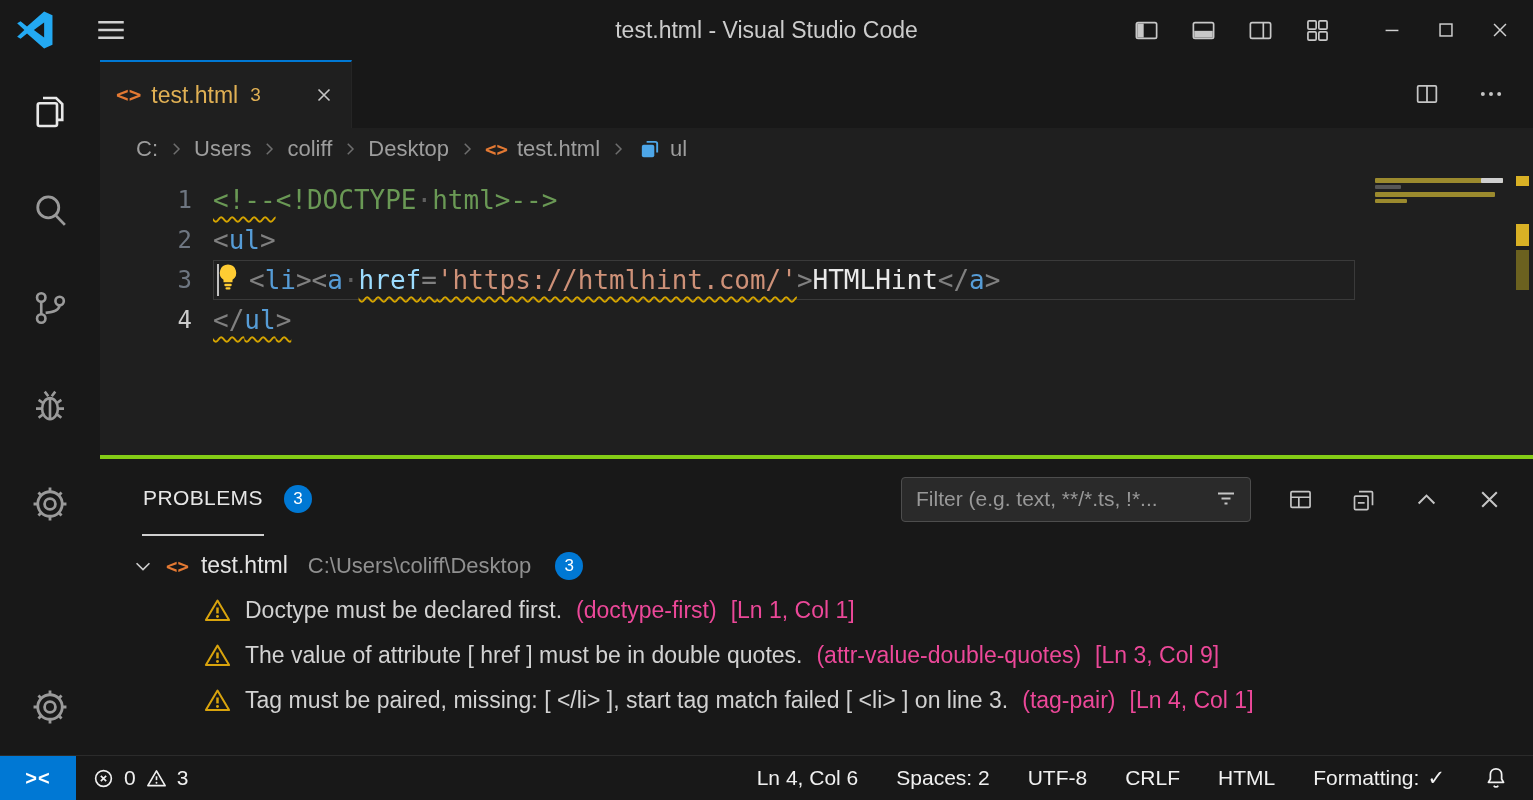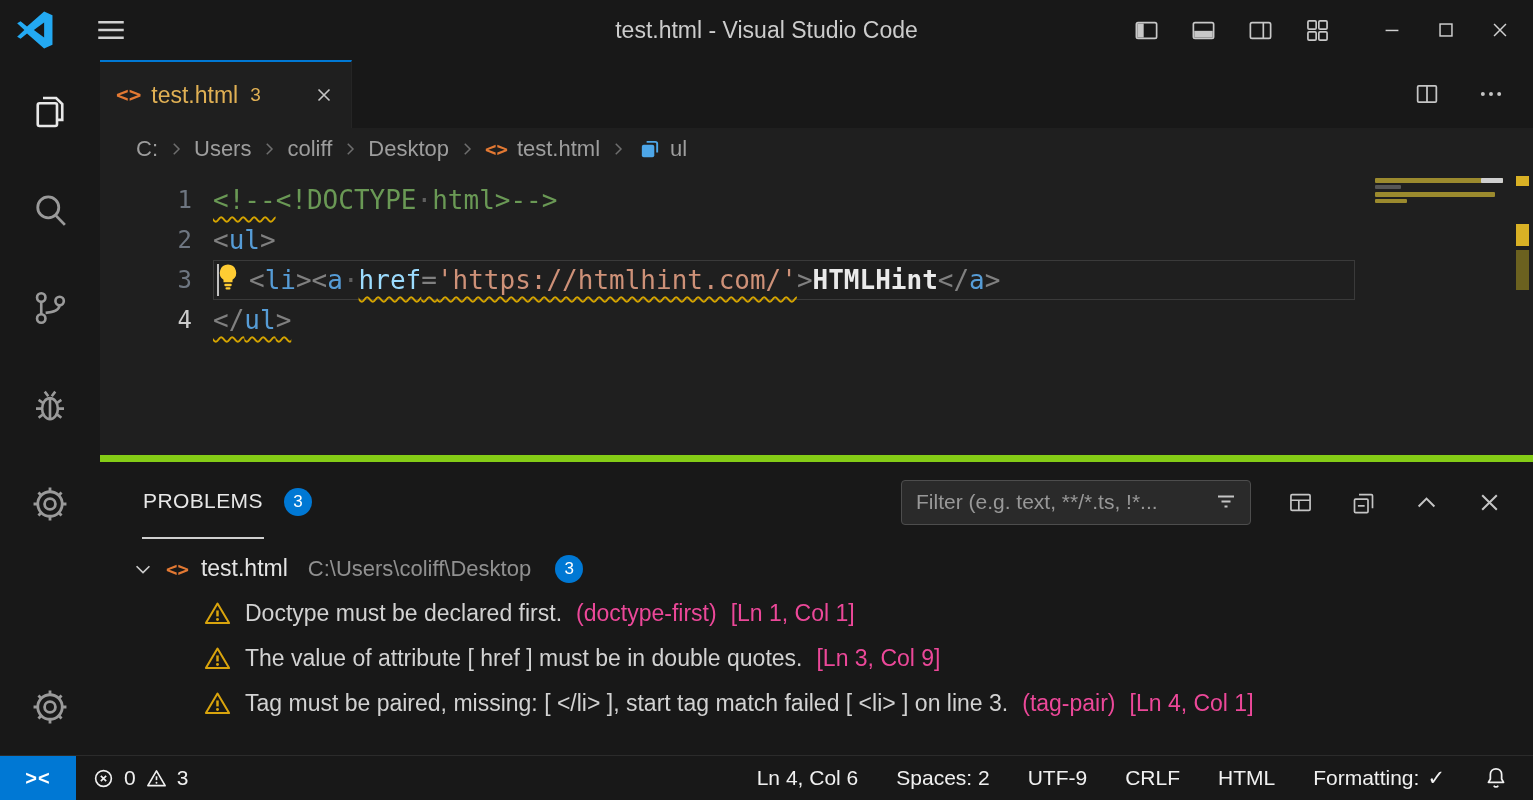--- a/index.html
+++ b/index.html
@@ -45,32 +45,32 @@
   
   .editor{flex:1;display:flex;background:#1f1f1f;min-height:0}
   .code-area{flex:1;padding-top:10px;font-family:"DejaVu Sans Mono",monospace;font-size:26px;min-width:0}
   .code-line{display:flex;height:40px;line-height:40px}
   .lnum{width:92px;text-align:right;color:#6e7681;font-size:24px;flex:0 0 auto}
   .lnum.cur{color:#cccccc}
   .lcontent{margin-left:21px;white-space:pre;flex:1;position:relative}
   .code-line.hl .lcontent{box-shadow:inset 0 0 0 1px #3a3a3a;margin-right:14px}
   .tk-comment{color:#6a9955}.tk-punct{color:#808080}.tk-tag{color:#569cd6}
   .tk-attr{color:#9cdcfe}.tk-string{color:#ce9178}
-  .tk-text{color:#eaeaea;font-weight:bold}.tk-ws{color:#5f5f5f}
+  .tk-text{color:#eaeaea;font-weight:normal}.tk-ws{color:#5f5f5f}
   .sq{text-decoration:underline;text-decoration-style:wavy;text-decoration-color:#d5a400;
     text-decoration-thickness:2px;text-underline-offset:7px;text-decoration-skip-ink:none}
   .cursor{position:absolute;left:4px;top:4px;width:2px;height:32px;background:#c0c0c0}
   .bulb-wrap{display:inline-block;width:36px;vertical-align:middle}
   .minimap{width:140px;position:relative;flex:0 0 auto}
   .mm-bar{position:absolute;border-radius:1px}
   .oruler{width:24px;position:relative;flex:0 0 auto}
   .or-mark{position:absolute;right:4px;width:13px}
 
   
-  .panel{height:300px;background:#181818;border-top:7px solid #84cc16;flex:0 0 auto}
+  .panel{height:300px;background:#181818;border-top:4px solid #84cc16;flex:0 0 auto}
   .panel-header{height:80px;display:flex;align-items:center;padding-left:42px}
   .panel-title{font-size:21px;color:#e7e7e7;letter-spacing:.4px;border-bottom:2px solid #cfcfcf;padding:24px 1px}
   .badge{min-width:28px;height:28px;border-radius:14px;background:#0078d4;color:#fff;font-size:17px;
     display:inline-flex;align-items:center;justify-content:center;padding:0 6px}
   .panel-title-badge{margin-left:20px}
   .panel-actions{margin-left:auto;display:flex;align-items:center;gap:36px;padding-right:30px;color:#c5c5c5}
   .filter-box{width:350px;height:45px;background:#2a2a2a;border:1px solid #4d4d4d;border-radius:4px;
     display:flex;align-items:center;padding:0 12px 0 14px;gap:8px}
   .filter-box input{flex:1;background:transparent;border:none;outline:none;color:#ccc;font-size:21px;
     font-family:"Liberation Sans",sans-serif;min-width:0}
@@ -376,20 +376,21 @@
             </div>
             <div class="problem-row">
               <span class="warn-ic">
                 <svg viewBox="0 0 24 24" width="27" height="27">
                   <path d="M12 3.2 22.3 20.5H1.7Z" fill="none" stroke="#d9a40d" stroke-width="1.8" stroke-linejoin="round"></path>
                   <line x1="12" y1="9.3" x2="12" y2="14.6" stroke="#d9a40d" stroke-width="2.2"></line>
                   <circle cx="12" cy="17.4" r="1.3" fill="#d9a40d"></circle>
                 </svg>
               </span>
               <span class="problem-msg">The value of attribute [ href ] must be in double quotes.</span>
+              <span class="problem-rule">(attr-value-double-quotes)</span>
               <span class="problem-pos">[Ln 3, Col 9]</span>
             </div>
             <div class="problem-row">
               <span class="warn-ic">
                 <svg viewBox="0 0 24 24" width="27" height="27">
                   <path d="M12 3.2 22.3 20.5H1.7Z" fill="none" stroke="#d9a40d" stroke-width="1.8" stroke-linejoin="round"></path>
                   <line x1="12" y1="9.3" x2="12" y2="14.6" stroke="#d9a40d" stroke-width="2.2"></line>
                   <circle cx="12" cy="17.4" r="1.3" fill="#d9a40d"></circle>
                 </svg>
               </span>
@@ -419,21 +420,21 @@
             <path d="M12 4 21 19.5H3Z" stroke-linejoin="round"></path>
             <path d="M12 9.7v4"></path>
             <circle cx="12" cy="16.4" r="1" fill="#f0f0f0" stroke="none"></circle>
           </svg>
       </span>
       <span>3</span>
     </div>
     <div class="sb-right">
       <span class="sb-item">Ln 4, Col 6</span>
       <span class="sb-item">Spaces: 2</span>
-      <span class="sb-item">UTF-9</span>
+      <span class="sb-item">UTF-8</span>
       <span class="sb-item">CRLF</span>
       <span class="sb-item">HTML</span>
       <span class="sb-item">
         <span>Formatting:</span>
         <span>✓</span>
       </span>
       <span class="icon-btn">
         <svg viewBox="0 0 24 24" width="26" height="26" fill="none" stroke="#f0f0f0" stroke-width="1.6">
             <path d="M12 3.5c-3 0-5.2 2.2-5.2 5.2v4.2L5 16h14l-1.8-3.1V8.7c0-3-2.2-5.2-5.2-5.2Z" stroke-linejoin="round"></path>
             <path d="M10 19a2.2 2.2 0 0 0 4 0"></path>

